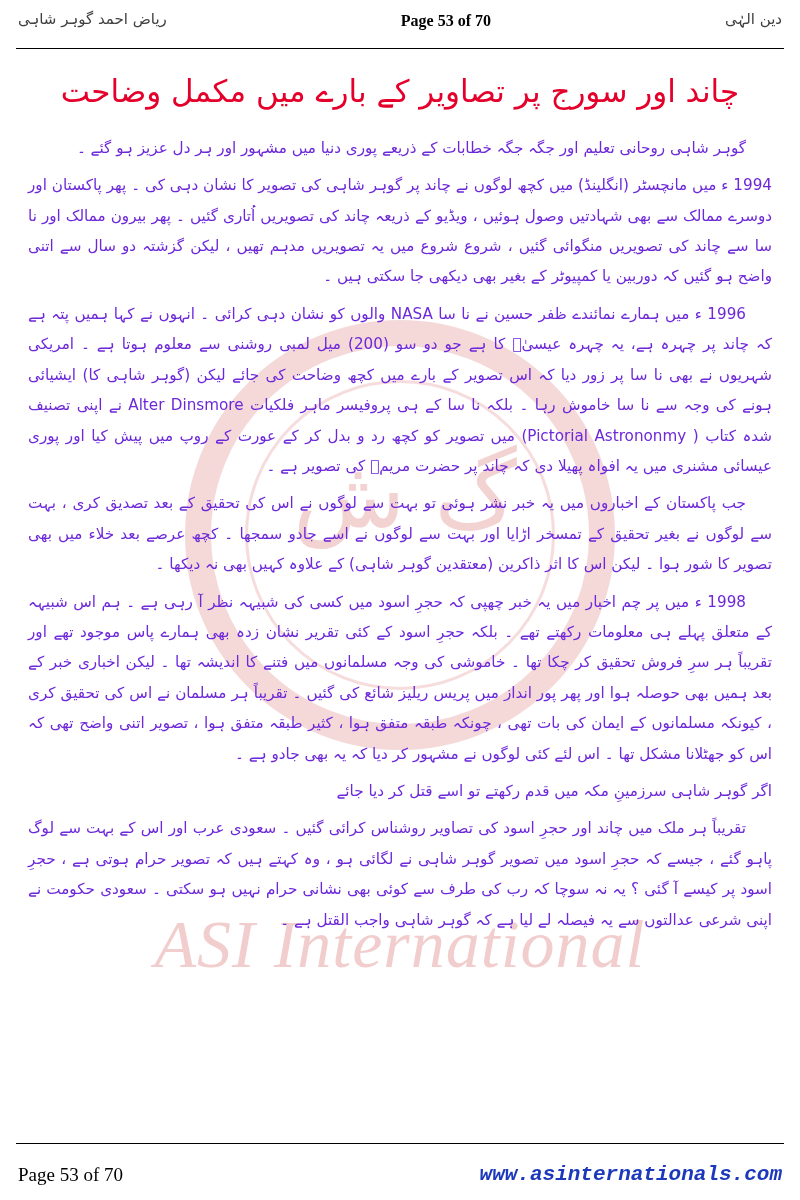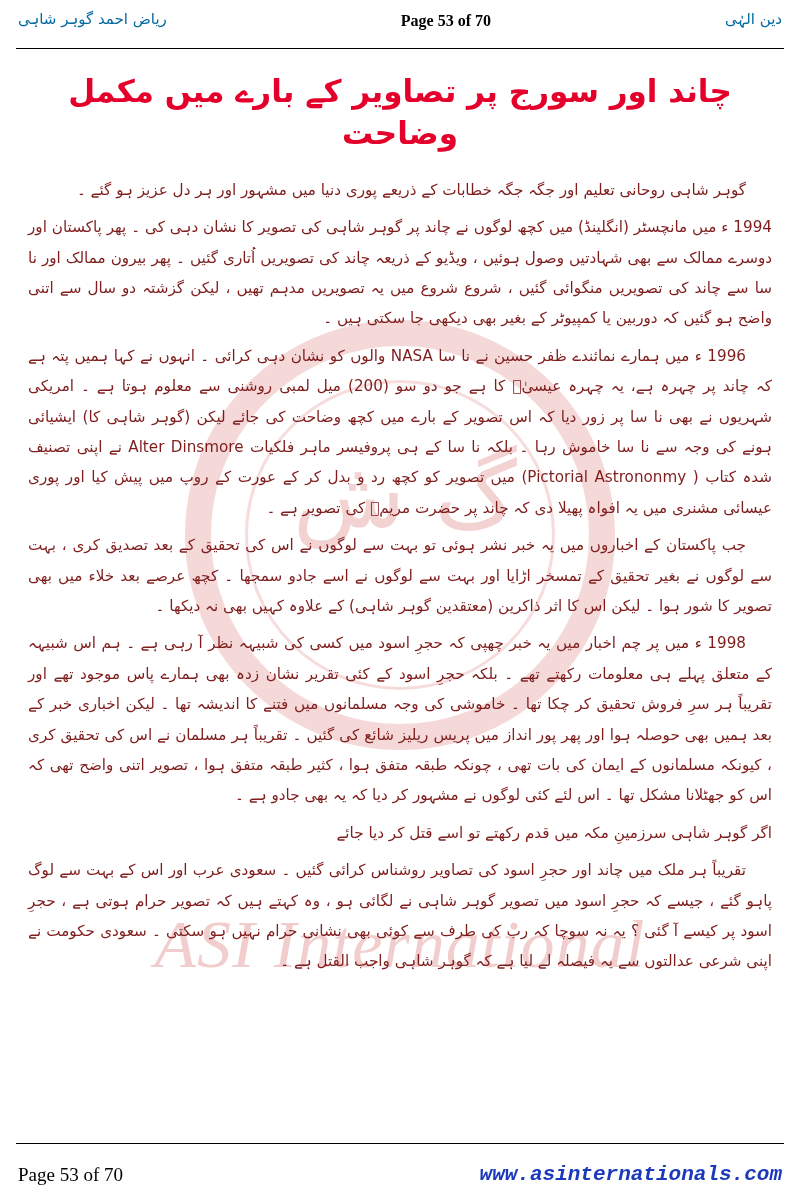--- a/index.html
+++ b/index.html
@@ -87,21 +87,21 @@
     box-sizing: border-box;
   }
   .header-row {
     display: flex;
     align-items: flex-start;
     justify-content: space-between;
   }
   .hdr-left, .hdr-right {
     font-family: "DejaVu Sans", sans-serif;
     font-size: 15px;
-    color: #0369a1;
+    color: #404040;
     direction: rtl;
     white-space: nowrap;
   }
   .hdr-center {
     font-family: "Liberation Serif", serif;
     font-size: 16px;
     font-weight: bold;
     color: #000;
     white-space: nowrap;
     padding-top: 2px;
@@ -115,33 +115,33 @@
 
   
   .title {
     position: relative;
     z-index: 2;
     margin: 22px 30px 0 30px;
     text-align: center;
     direction: rtl;
     color: #e4002b;
     font-family: "DejaVu Sans", sans-serif;
-    font-weight: bold;
+    font-weight: normal;
     font-size: 31px;
     line-height: 1.35;
   }
 
   
   .body {
     position: relative;
     z-index: 2;
     margin: 20px 28px 0 28px;
     direction: rtl;
     text-align: justify;
-    color: #7f1d1d;
+    color: #6d28d9;
     font-family: "DejaVu Sans", sans-serif;
     font-size: 15.2px;
     line-height: 2.0;
   }
   .para {
     margin: 0 0 7px 0;
     text-align: justify;
     text-justify: inter-word;
   }
   .para.indent {

